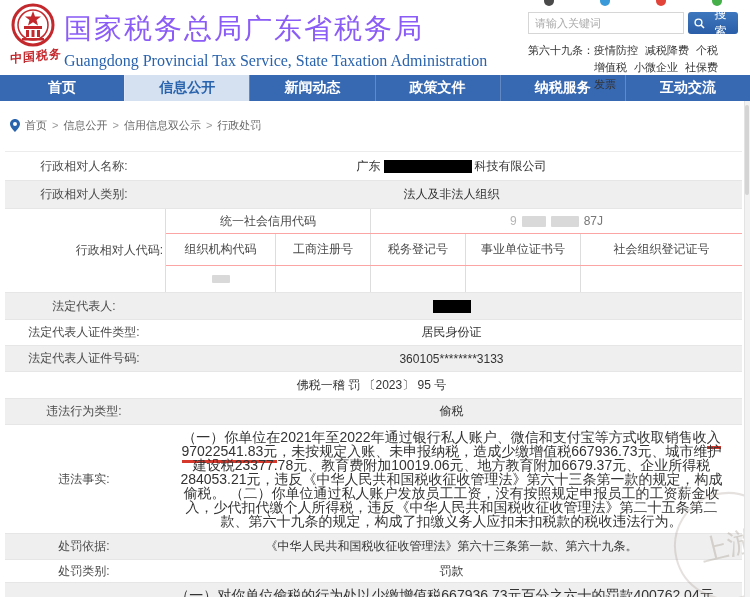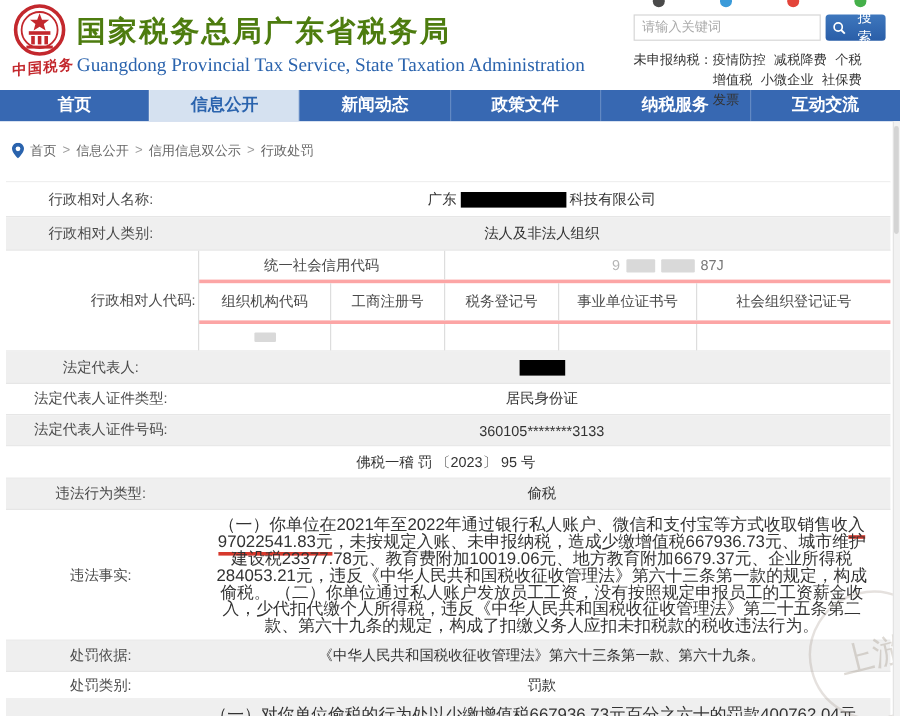--- a/index.html
+++ b/index.html
@@ -7,21 +7,21 @@
     width:750px;height:597px;overflow:hidden;position:relative;background:#fff;
     font-family:"Liberation Sans","DejaVu Sans",sans-serif;color:#333;
   }
   
   .header{position:relative;height:75px;background:#fff;}
   .share-row{position:absolute;top:-4px;right:28px;display:flex;gap:46px;}
   .share-dot{width:10px;height:10px;border-radius:50%;display:inline-block;}
   .logo-wrap{position:absolute;left:8px;top:2px;width:56px;text-align:center;}
   .logo-cn{color:#c3282d;font-weight:bold;font-size:12px;transform:rotate(-6deg) skewX(-6deg);margin-top:-2px;letter-spacing:1px;white-space:nowrap;}
   .titles{position:absolute;left:64px;top:10px;}
-  .title-cn{color:#4d7c0f;font-size:24px;font-weight:bold;letter-spacing:2px;}
+  .title-cn{color:#8b5cf6;font-size:28px;font-weight:normal;letter-spacing:2px;}
   .title-en{color:#2a63ad;font-size:16px;margin-top:4px;font-family:"Liberation Serif","DejaVu Serif",serif;}
   .search-area{position:absolute;right:12px;top:12px;width:210px;}
   .search-line{display:flex;gap:4px;}
   .search-input{flex:1;height:20px;border:1px solid #d6d6d6;font-size:11px;padding:0 6px;color:#333;outline:none;}
   .search-input::placeholder{color:#aaa;}
   .search-btn{width:66px;height:22px;border:none;background:linear-gradient(#3e77bd,#2a5ea8);color:#fff;font-size:12px;border-radius:3px;display:flex;align-items:center;justify-content:center;gap:4px;cursor:pointer;}
   .hotwords{margin-top:8px;font-size:11px;color:#333;display:flex;line-height:17px;}
   .hotwords .hw-label{flex:none;color:#333;}
   .hotwords .hw-words{display:flex;flex-wrap:wrap;column-gap:7px;}
   .hotwords .hw-words span{cursor:pointer;}
@@ -38,21 +38,21 @@
   .sheet{margin:0 8px 0 5px;border-top:1px solid #ececec;}
   .row{display:flex;align-items:center;border-bottom:1px solid #e6e6e6;font-size:12px;background:#fff;}
   .row.alt{background:#efefef;}
   .row .label{width:160px;flex:none;text-align:center;color:#4a4a4a;padding-right:2px;box-sizing:border-box;}
   .row .value{flex:1;padding-left:10px;padding-right:14px;color:#333;text-align:center;}
   .para{font-size:14px;line-height:14px;text-align:justify;padding:5px 12px 5px 10px;color:#3a3a3a;}
   .black-box{display:inline-block;height:13px;background:#000;vertical-align:middle;margin:0 3px;}
   .blur-box{display:inline-block;height:11px;background:#d9d9d9;vertical-align:middle;border-radius:1px;}
   
   .code-grid{flex:1;display:flex;flex-direction:column;align-self:stretch;border-left:1px solid #ddd;}
-  .cg-row{display:flex;border-bottom:3px solid #fca5a5;}
+  .cg-row{display:flex;border-bottom:1px solid #fca5a5;}
   .cg-row:last-child{border-bottom:none;}
   .cg-cell{display:flex;align-items:center;justify-content:center;border-right:1px solid #ddd;box-sizing:border-box;color:#4a4a4a;gap:5px;}
   .cg-cell:last-child{border-right:none;}
   .w1{width:110px;flex:none;} .w2{width:95px;flex:none;} .w3{width:95px;flex:none;} .w4{width:115px;flex:none;} .w5{flex:1;}
   .wA{width:205px;flex:none;} .wB{flex:1;}
   .rA{height:24px;} .rB{height:31px;} .rC{height:28px;}
   .faint{color:#b5b5b5;} .dim{color:#777;}
   
   .red-underline{border-bottom:3px solid #d6382c;padding-bottom:1px;}
   
@@ -101,21 +101,21 @@
         <span>
           <svg width="11" height="11" viewBox="0 0 11 11">
             <circle cx="4.5" cy="4.5" r="3.4" fill="none" stroke="#fff" stroke-width="1.4"></circle>
             <line x1="7" y1="7" x2="10" y2="10" stroke="#fff" stroke-width="1.6"></line>
           </svg>
         </span>
         <span>搜索</span>
       </button>
     </div>
     <div class="hotwords">
-      <span class="hw-label">未申报纳税：</span>
+      <span class="hw-label">第六十九条：</span>
       <span class="hw-words">
         <span>疫情防控</span>
         <span>减税降费</span>
         <span>个税</span>
         <span>增值税</span>
         <span>小微企业</span>
         <span>社保费</span>
         <span>发票</span>
       </span>
     </div>

